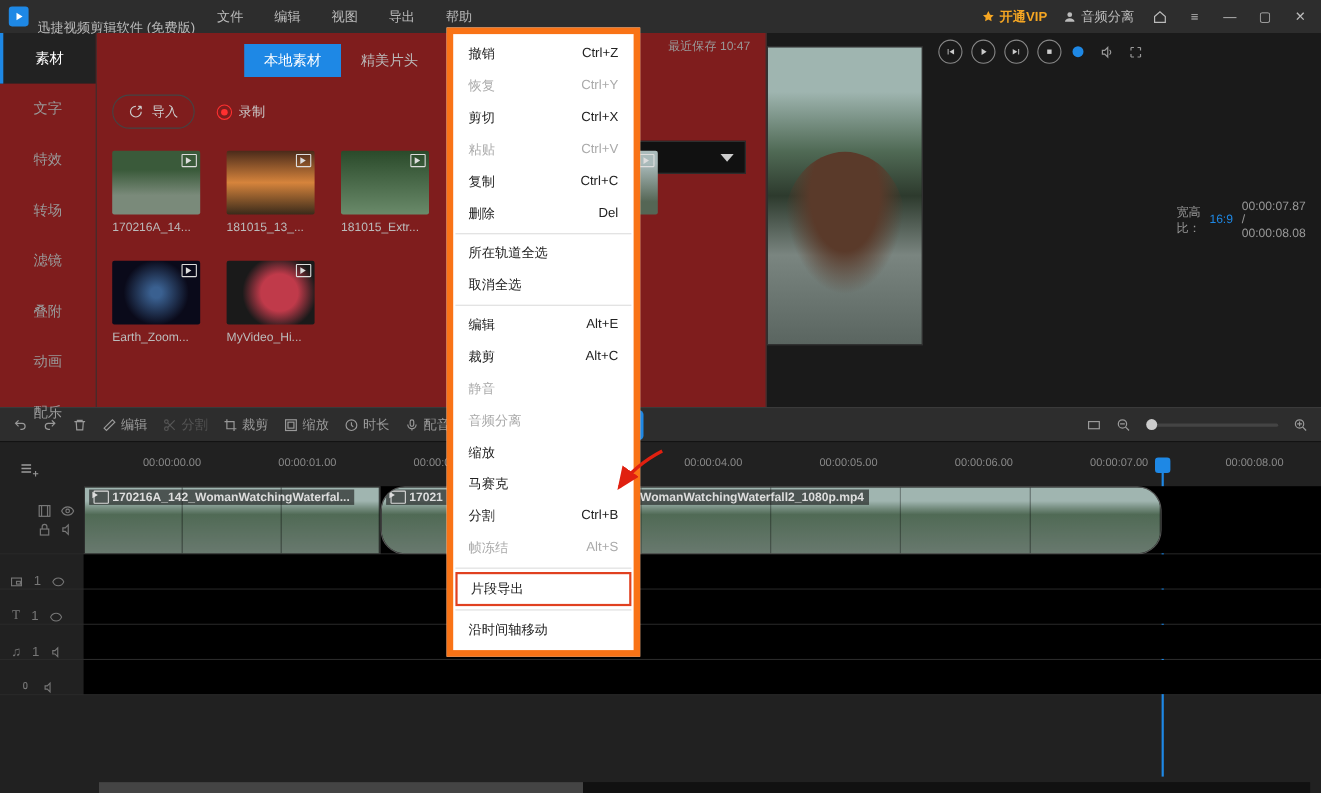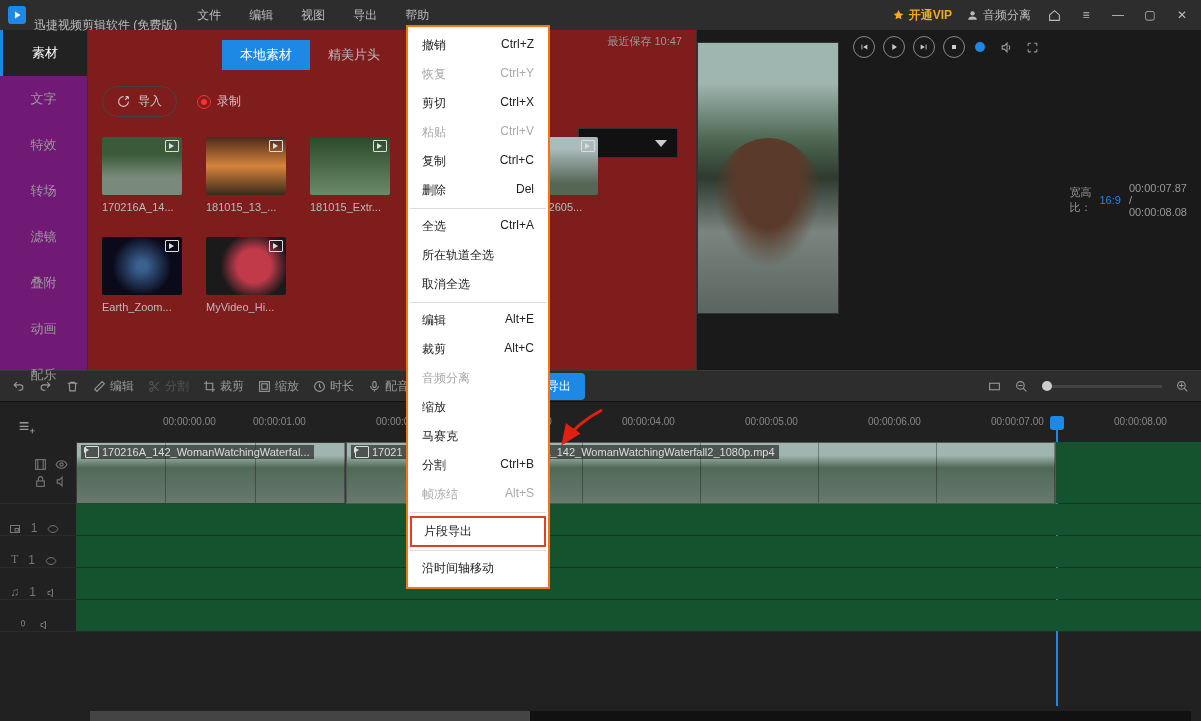--- a/index.html
+++ b/index.html
@@ -12,21 +12,21 @@
 .app-title { color: #bbb; font-size: 12px; margin-right: 20px; margin-top: 20px; }
 .menubar { display: flex; gap: 28px; }
 .menubar span { color: #bbb; cursor: pointer; }
 .top-right { position: absolute; right: 10px; display: flex; align-items: center; gap: 14px; }
 .vip-btn { color: #f5a623; display: flex; align-items: center; gap: 4px; font-weight: bold; }
 .login-btn { color: #bbb; display: flex; align-items: center; gap: 4px; }
 .win-btn { width: 18px; height: 18px; color: #bbb; display: flex; align-items: center; justify-content: center; cursor: pointer; }
 
 
 .main { display: flex; height: 340px; }
-.left-nav { width: 88px; background: #701a75; border-right: 1px solid #333; }
+.left-nav { width: 88px; background: #7f1d1d; border-right: 1px solid #333; }
 .nav-item { padding: 14px 0; text-align: center; color: #999; cursor: pointer; font-size: 13px; }
 .nav-item.active { color: #fff; border-left: 3px solid #1e88e5; background: #222; }
 
 .media-panel { flex: 1; background: #7f1d1d; padding: 10px 14px; position: relative; border-right: 1px solid #333; overflow: hidden; }
 .save-info { position: absolute; top: 4px; right: 14px; color: #999; font-size: 11px; }
 .tabs { display: flex; margin-left: 120px; margin-bottom: 16px; }
 .tab { padding: 6px 18px; color: #bbb; cursor: pointer; font-size: 13px; }
 .tab.active { background: #1e88e5; color: #fff; }
 
 .import-row { display: flex; align-items: center; gap: 20px; margin-bottom: 20px; }
@@ -77,32 +77,32 @@
 .timeline { flex: 1; background: #212121; padding: 6px 0 0 0; position: relative; height: 319px; overflow: hidden; }
 .add-track { width: 26px; height: 26px; color: #999; margin: 4px 14px; display: flex; align-items: center; justify-content: center; cursor: pointer; font-size: 18px; }
 .ruler { height: 18px; margin-left: 76px; display: flex; position: relative; color: #888; font-size: 10px; }
 .ruler-tick { position: absolute; top: 0; }
 .playhead { position: absolute; left: 1056px; top: 24px; width: 2px; height: 280px; background: #1e88e5; }
 .playhead::before { content: ""; position: absolute; left: -6px; top: -10px; width: 14px; height: 14px; background: #1e88e5; border-radius: 3px; }
 .ph-mid { position: absolute; left: -6px; top: 56px; width: 14px; height: 20px; background: #1e88e5; border-radius: 3px; }
 .track { height: 62px; display: flex; border-bottom: 1px solid #2a2a2a; }
 .track-head { width: 76px; display: flex; flex-direction: column; align-items: flex-end; justify-content: center; padding-right: 8px; gap: 4px; color: #777; }
 .track-head-row { display: flex; gap: 8px; align-items: center; }
-.track-content { flex: 1; position: relative; background: #14532d; }
+.track-content { flex: 1; position: relative; background: #000000; font-weight: bold; }
 .thin-track { height: 32px; display: flex; border-bottom: 1px solid #2a2a2a; }
 .thin-track .track-head { flex-direction: row; gap: 10px; }
 
 .clip { position: absolute; left: 0; top: 0; height: 62px; border: 1px solid #3a3a3a; display: flex; overflow: hidden; }
 .clip-label { position: absolute; left: 4px; top: 2px; font-size: 11px; color: #ddd; background: rgba(20,20,20,0.6); padding: 1px 4px; z-index: 2; display: flex; align-items: center; gap: 3px; }
 .clip-frame { width: 120px; height: 62px; background: linear-gradient(to bottom, #a0b5b0 20%, #506a55 40%, #6a7a70 100%); border-right: 1px solid rgba(0,0,0,0.3); }
 .scrollbar-h { position: absolute; bottom: 0; left: 90px; right: 10px; height: 10px; background: #111; }
 .scrollbar-thumb { width: 40%; height: 100%; background: #444; }
 
 
-.ctx-menu { position: absolute; left: 406px; top: 25px; width: 144px; background: #fff; border: 2px solid #f97316; z-index: 100; padding: 4px 0; font-size: 12px; color: #222; }
+.ctx-menu { position: absolute; left: 406px; top: 25px; width: 176px; background: #fff; border: 6px solid #f97316; z-index: 100; padding: 4px 0; font-size: 12px; color: #222; }
 .ctx-item { padding: 6px 14px; display: flex; justify-content: space-between; cursor: pointer; }
 .ctx-item.disabled { color: #aaa; }
 .ctx-sep { height: 1px; background: #ddd; margin: 3px 2px; }
 .ctx-item.hl { border: 2px solid #e04020; margin: 1px 2px; padding: 5px 12px; }
 
 .arrow-annot { position: absolute; left: 557px; top: 408px; z-index: 101; pointer-events: none; }
 
 .small-icon { width: 13px; height: 13px; }
 </style>
 </head>
@@ -362,21 +362,21 @@
         <circle cx="10" cy="10" r="7"></circle>
         <path d="M21 21l-6-6M10 6v8M6 10h8"></path>
       </svg>
     </div>
 </div>
 
 <div class="timeline">
   <div style="display:flex;align-items:center;">
     <div class="add-track">≡₊</div>
     <div class="ruler" id="ruler">
-        <span class="ruler-tick" style="left: 0px; margin-left: 33px;">00:00:00.00</span>
+        <span class="ruler-tick" style="left: 0px;">00:00:00.00</span>
         <span class="ruler-tick" style="left: 123px;">00:00:01.00</span>
         <span class="ruler-tick" style="left: 246px;">00:00:02.00</span>
         <span class="ruler-tick" style="left: 369px;">00:00:03.00</span>
         <span class="ruler-tick" style="left: 492px;">00:00:04.00</span>
         <span class="ruler-tick" style="left: 615px;">00:00:05.00</span>
         <span class="ruler-tick" style="left: 738px;">00:00:06.00</span>
         <span class="ruler-tick" style="left: 861px;">00:00:07.00</span>
         <span class="ruler-tick" style="left: 984px;">00:00:08.00</span>
       </div>
   </div>
@@ -408,21 +408,21 @@
     <div class="track-content">
       <div class="clip" style="width:270px;left:0;">
         <div class="clip-label">
             <span class="vid-badge" style="position:static;display:inline-block;"></span>
             <span>170216A_142_WomanWatchingWaterfal...</span>
           </div>
         <div class="clip-frame"></div>
           <div class="clip-frame"></div>
           <div class="clip-frame"></div>
       </div>
-      <div class="clip" style="width:710px;left:270px;border-color:#555;">
+      <div class="clip" style="width:710px;left:270px;border-color:#555;border-radius:22px;">
         <div class="clip-label">
             <span class="vid-badge" style="position:static;display:inline-block;"></span>
             <span>17021</span>
           </div>
         <div class="clip-label" style="left:180px;">
             <span>16A_142_WomanWatchingWaterfall2_1080p.mp4</span>
           </div>
         <div class="clip-frame"></div>
           <div class="clip-frame"></div>
           <div class="clip-frame"></div>
@@ -501,39 +501,39 @@
     <div class="ctx-item">
       <span>复制</span>
       <span>Ctrl+C</span>
     </div>
     <div class="ctx-item">
       <span>删除</span>
       <span>Del</span>
     </div>
     <div class="ctx-sep"></div>
     <div class="ctx-item">
-      <span>全选</span>
-      <span>Ctrl+A</span>
-    </div>
-    <div class="ctx-item">
       <span>所在轨道全选</span>
       <span></span>
     </div>
     <div class="ctx-item">
       <span>取消全选</span>
       <span></span>
     </div>
     <div class="ctx-sep"></div>
     <div class="ctx-item">
       <span>编辑</span>
       <span>Alt+E</span>
     </div>
     <div class="ctx-item">
       <span>裁剪</span>
       <span>Alt+C</span>
+    </div>
+    <div class="ctx-item disabled">
+      <span>静音</span>
+      <span></span>
     </div>
     <div class="ctx-item disabled">
       <span>音频分离</span>
       <span></span>
     </div>
     <div class="ctx-item">
       <span>缩放</span>
       <span></span>
     </div>
     <div class="ctx-item">

